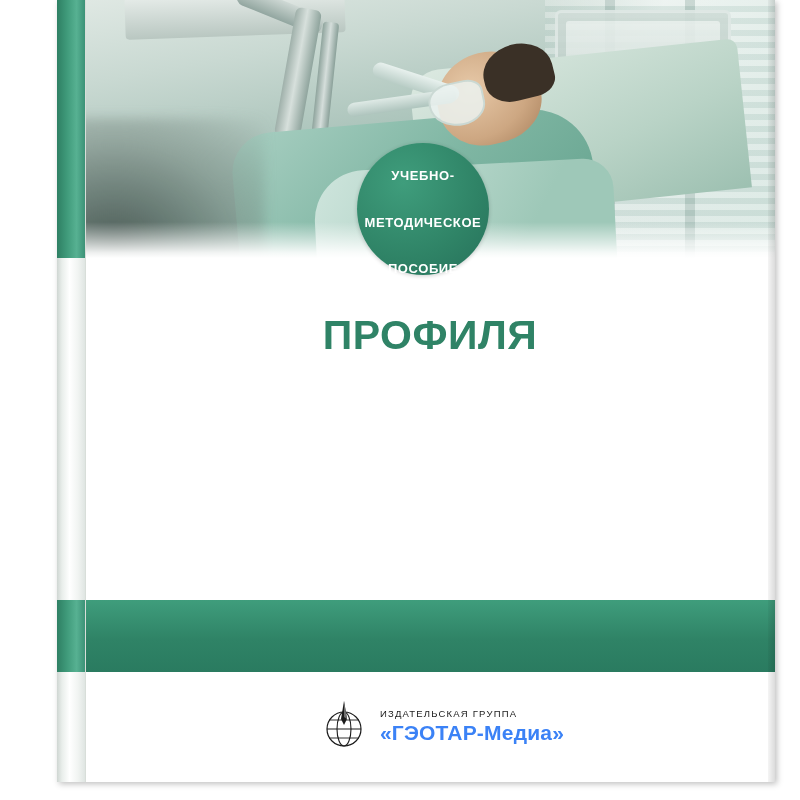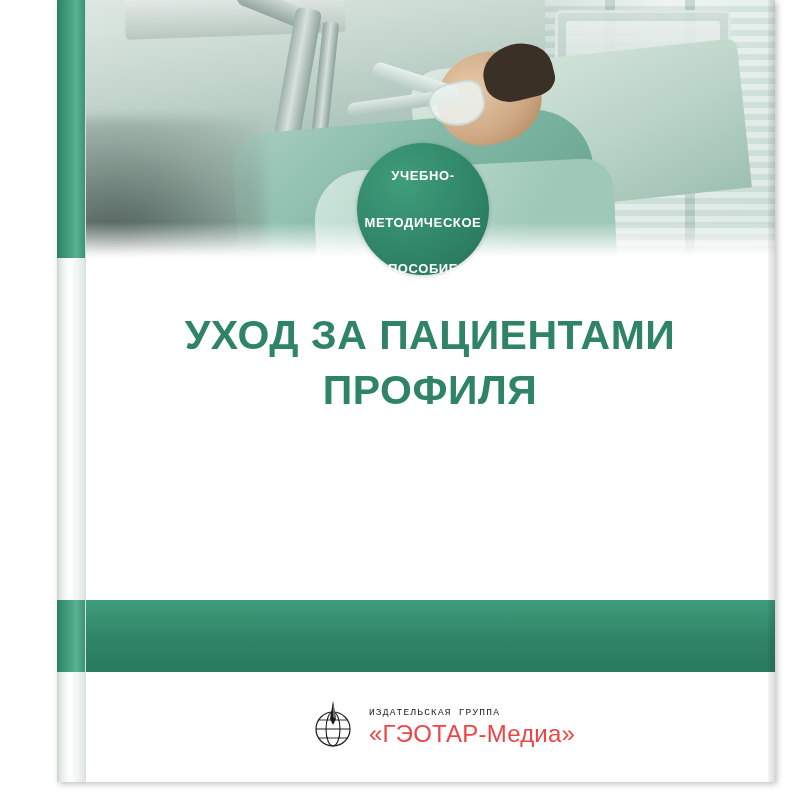--- a/index.html
+++ b/index.html
@@ -335,26 +335,25 @@
     font-size: 19px;
     color: #1b1b1b;
     letter-spacing: 0.3px;
   }
   .pub-group {
     font-size: 9.5px;
     letter-spacing: 1.2px;
     color: #1b1b1b;
     text-transform: uppercase;
     margin-top: 1px;
-    font-family: Liberation Mono, monospace;
   }
   .pub-name {
-    font-size: 24px;
-    font-weight: normal;
-    color: #ef4444;
+    font-size: 21px;
+    font-weight: bold;
+    color: #3b82f6;
     margin-top: 1px;
     letter-spacing: 0.2px;
   }
 
   
   .page-edge {
     position: absolute;
     right: 0; top: 0;
     width: 7px; height: 100%;
     background: linear-gradient(to right, rgba(0,0,0,0.04), rgba(0,0,0,0.14));
@@ -394,21 +393,20 @@
     </div>
 
     <div class="badge">
       <span>Учебно-</span>
       <span>методическое</span>
       <span>пособие</span>
     </div>
 
     <div class="title-area">
       <div class="title">
-        <span class="line">УХОД ЗА ПАЦИЕНТАМИ</span>
         <span class="line">ПРОФИЛЯ</span>
       </div>
     </div>
 
     <div class="band"></div>
 
     <div class="publisher">
       <div class="pub-inner">
         <div class="pub-mark">
           <svg width="56" height="56" viewBox="0 0 56 56">

